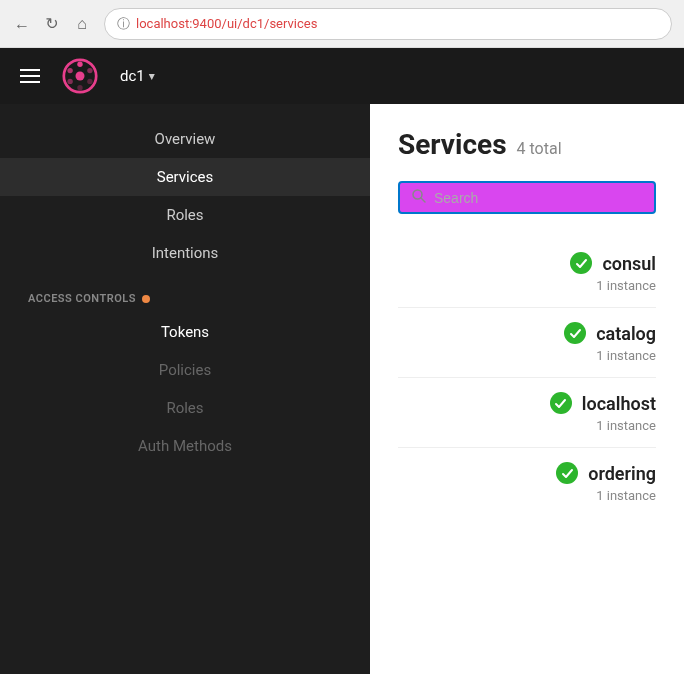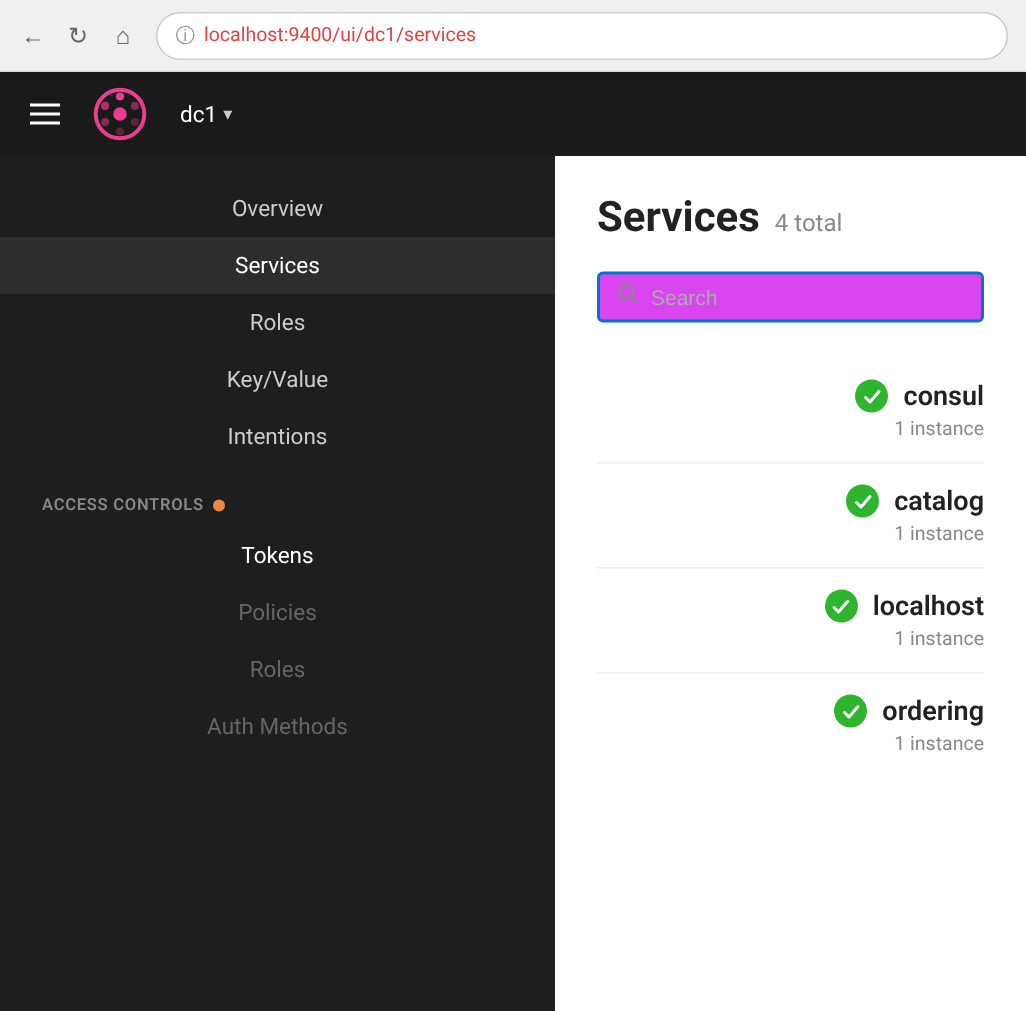--- a/index.html
+++ b/index.html
@@ -302,23 +302,20 @@
       <div class="sidebar-nav-item">
         <span>Overview</span>
       </div>
       <div class="sidebar-nav-item active">
         <span>Services</span>
       </div>
       <div class="sidebar-nav-item">
         <span>Roles</span>
       </div>
       <div class="sidebar-nav-item">
-        <span>Key/Value</span>
-      </div>
-      <div class="sidebar-nav-item">
         <span>Intentions</span>
       </div>
 
       <div class="sidebar-section-label">
         <span>ACCESS CONTROLS</span>
         <span class="access-dot"></span>
       </div>
 
       <div class="sidebar-nav-item active-token">
         <span>Tokens</span>

